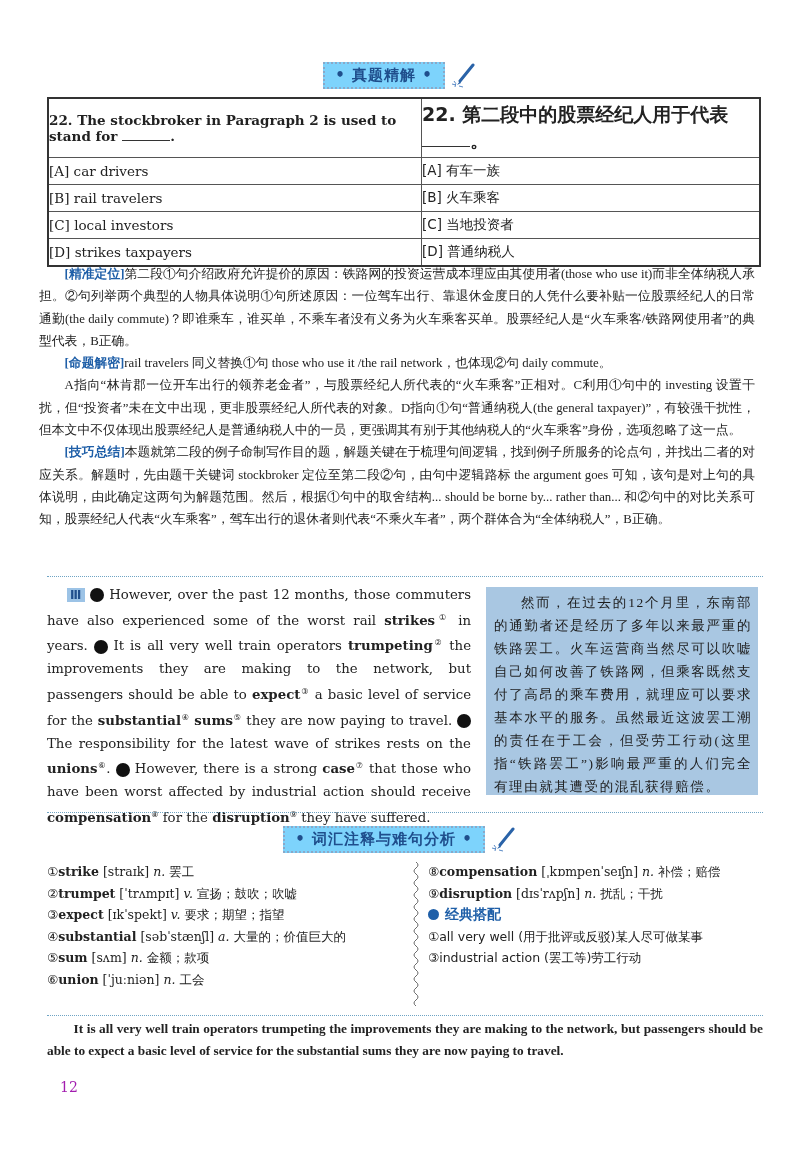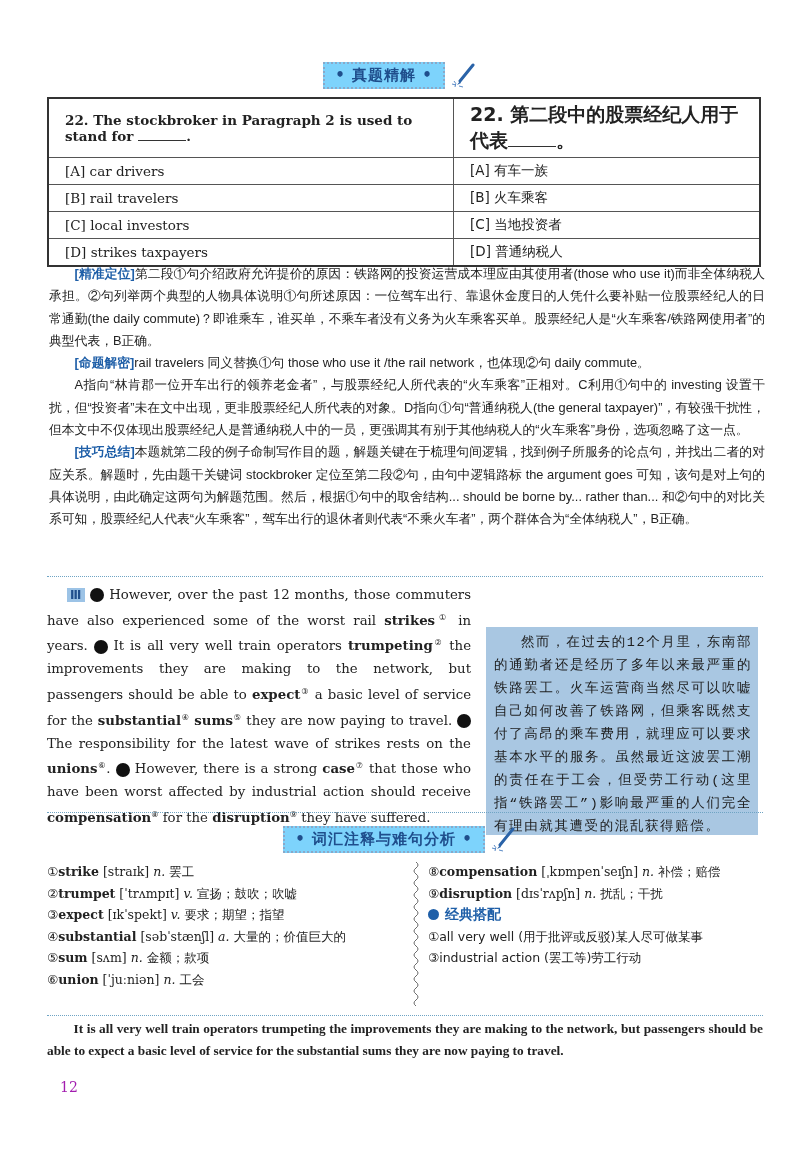--- a/index.html
+++ b/index.html
@@ -2,36 +2,36 @@
 <html><head>
 <meta charset="utf-8">
 <style>
   html, body { margin: 0; padding: 0; background: #ffffff; }
   body { width: 800px; height: 1158px; position: relative; overflow: hidden;
          font-family: "DejaVu Serif", "Liberation Serif", serif; color: #222; }
   .section-header { position: absolute; left: 0; width: 800px; display: flex; justify-content: center; align-items: center; }
   .section-badge { border: 2px dotted #8aa8c8; background: #7dd3fc; color: #1f4e8c; font-family: "DejaVu Sans", sans-serif; font-weight: bold; font-size: 15px; padding: 2px 10px; letter-spacing: 1px; }
   .pen-icon { margin-left: 6px; width: 26px; height: 26px; }
   .q-table { position: absolute; left: 47px; top: 97px; width: 714px; border-collapse: collapse; border: 2px solid #333; }
-  .q-table td { border: 1px solid #555; font-size: 13.5px; padding: 3px 16px; vertical-align: middle; height: 20px; }
+  .q-table td { border: 1px solid #555; font-size: 13.5px; padding: 3px 0; vertical-align: middle; height: 20px; }
   .q-table td.en { width: 372px; }
   .q-table tr.stem td { height: 44px; font-weight: bold; }
   .q-table tr.stem td.zh { font-family: "DejaVu Sans", sans-serif; font-weight: bold; font-size: 19px; }
   .q-table td.zh { font-family: "DejaVu Sans", sans-serif; font-size: 13.5px; }
   .blank { display: inline-block; width: 48px; border-bottom: 1px solid #333; height: 12px; }
-  .analysis { position: absolute; left: 49px; width: 716px; font-family: Liberation Sans, sans-serif; font-size: 12.8px; line-height: 22.3px; text-align: justify; }
+  .analysis { position: absolute; left: 39px; width: 716px; font-family: Liberation Serif, serif; font-size: 12.8px; line-height: 22.3px; text-align: justify; }
   .analysis p { margin: 0; text-indent: 2em; }
   .tag { color: #1f5fa8; font-weight: bold; }
   .dotted-line { position: absolute; left: 47px; width: 716px; border-top: 1px dotted #6fa4c4; height: 0; }
   .passage-en { position: absolute; left: 47px; top: 584px; width: 424px; font-size: 13.3px; line-height: 22.5px; text-align: justify; }
   .passage-en p { margin: 0; text-indent: 1.5em; }
   .para-num { background: #9cc3e6; color: #1f4e8c; font-weight: bold; padding: 0 3px; font-family: "DejaVu Sans", sans-serif; font-size: 12px; }
   .circ { display: inline-block; width: 14px; height: 14px; border-radius: 50%; background: #111; color: #fff; font-size: 10px; line-height: 14px; text-align: center; font-family: "DejaVu Sans", sans-serif; font-weight: bold; vertical-align: 1px; }
   sup { font-size: 8px; }
-  .passage-zh { position: absolute; left: 486px; top: 587px; width: 272px; height: 208px; background: #a9c7e2; padding: 4px 6px 0 8px; box-sizing: border-box; font-family: Liberation Mono, monospace; font-size: 13.5px; line-height: 23px; letter-spacing: 1.6px; text-align: justify; color: #1c1c1c; margin-top: 40px; }
+  .passage-zh { position: absolute; left: 486px; top: 587px; width: 272px; height: 208px; background: #a9c7e2; padding: 4px 6px 0 8px; box-sizing: border-box; font-family: Liberation Serif, serif; font-size: 13.5px; line-height: 23px; letter-spacing: 1.6px; text-align: justify; color: #1c1c1c; }
   .passage-zh p { margin: 0; text-indent: 2em; }
   .vocab-col { position: absolute; top: 861px; font-family: "DejaVu Sans", sans-serif; font-size: 12.5px; line-height: 21.5px; }
   .vocab-col .word { font-family: "DejaVu Serif", serif; font-weight: bold; }
   .vocab-col .pron { font-family: "DejaVu Serif", serif; }
   .vocab-col .pos { font-family: "DejaVu Serif", serif; font-style: italic; }
   .divider-wave { position: absolute; left: 411px; top: 862px; width: 10px; height: 146px; }
   .colloc-title { color: #1f5fa8; font-weight: bold; font-size: 14px; }
   .dot-bullet { display: inline-block; width: 11px; height: 11px; border-radius: 50%; background: #1f5fa8; margin-right: 6px; vertical-align: -1px; }
   .key-sentence { position: absolute; left: 47px; top: 1018px; width: 716px; font-family: "Liberation Serif", serif; font-weight: bold; font-size: 13.3px; line-height: 22px; text-align: justify; }
   .key-sentence p { margin: 0; text-indent: 2em; }

